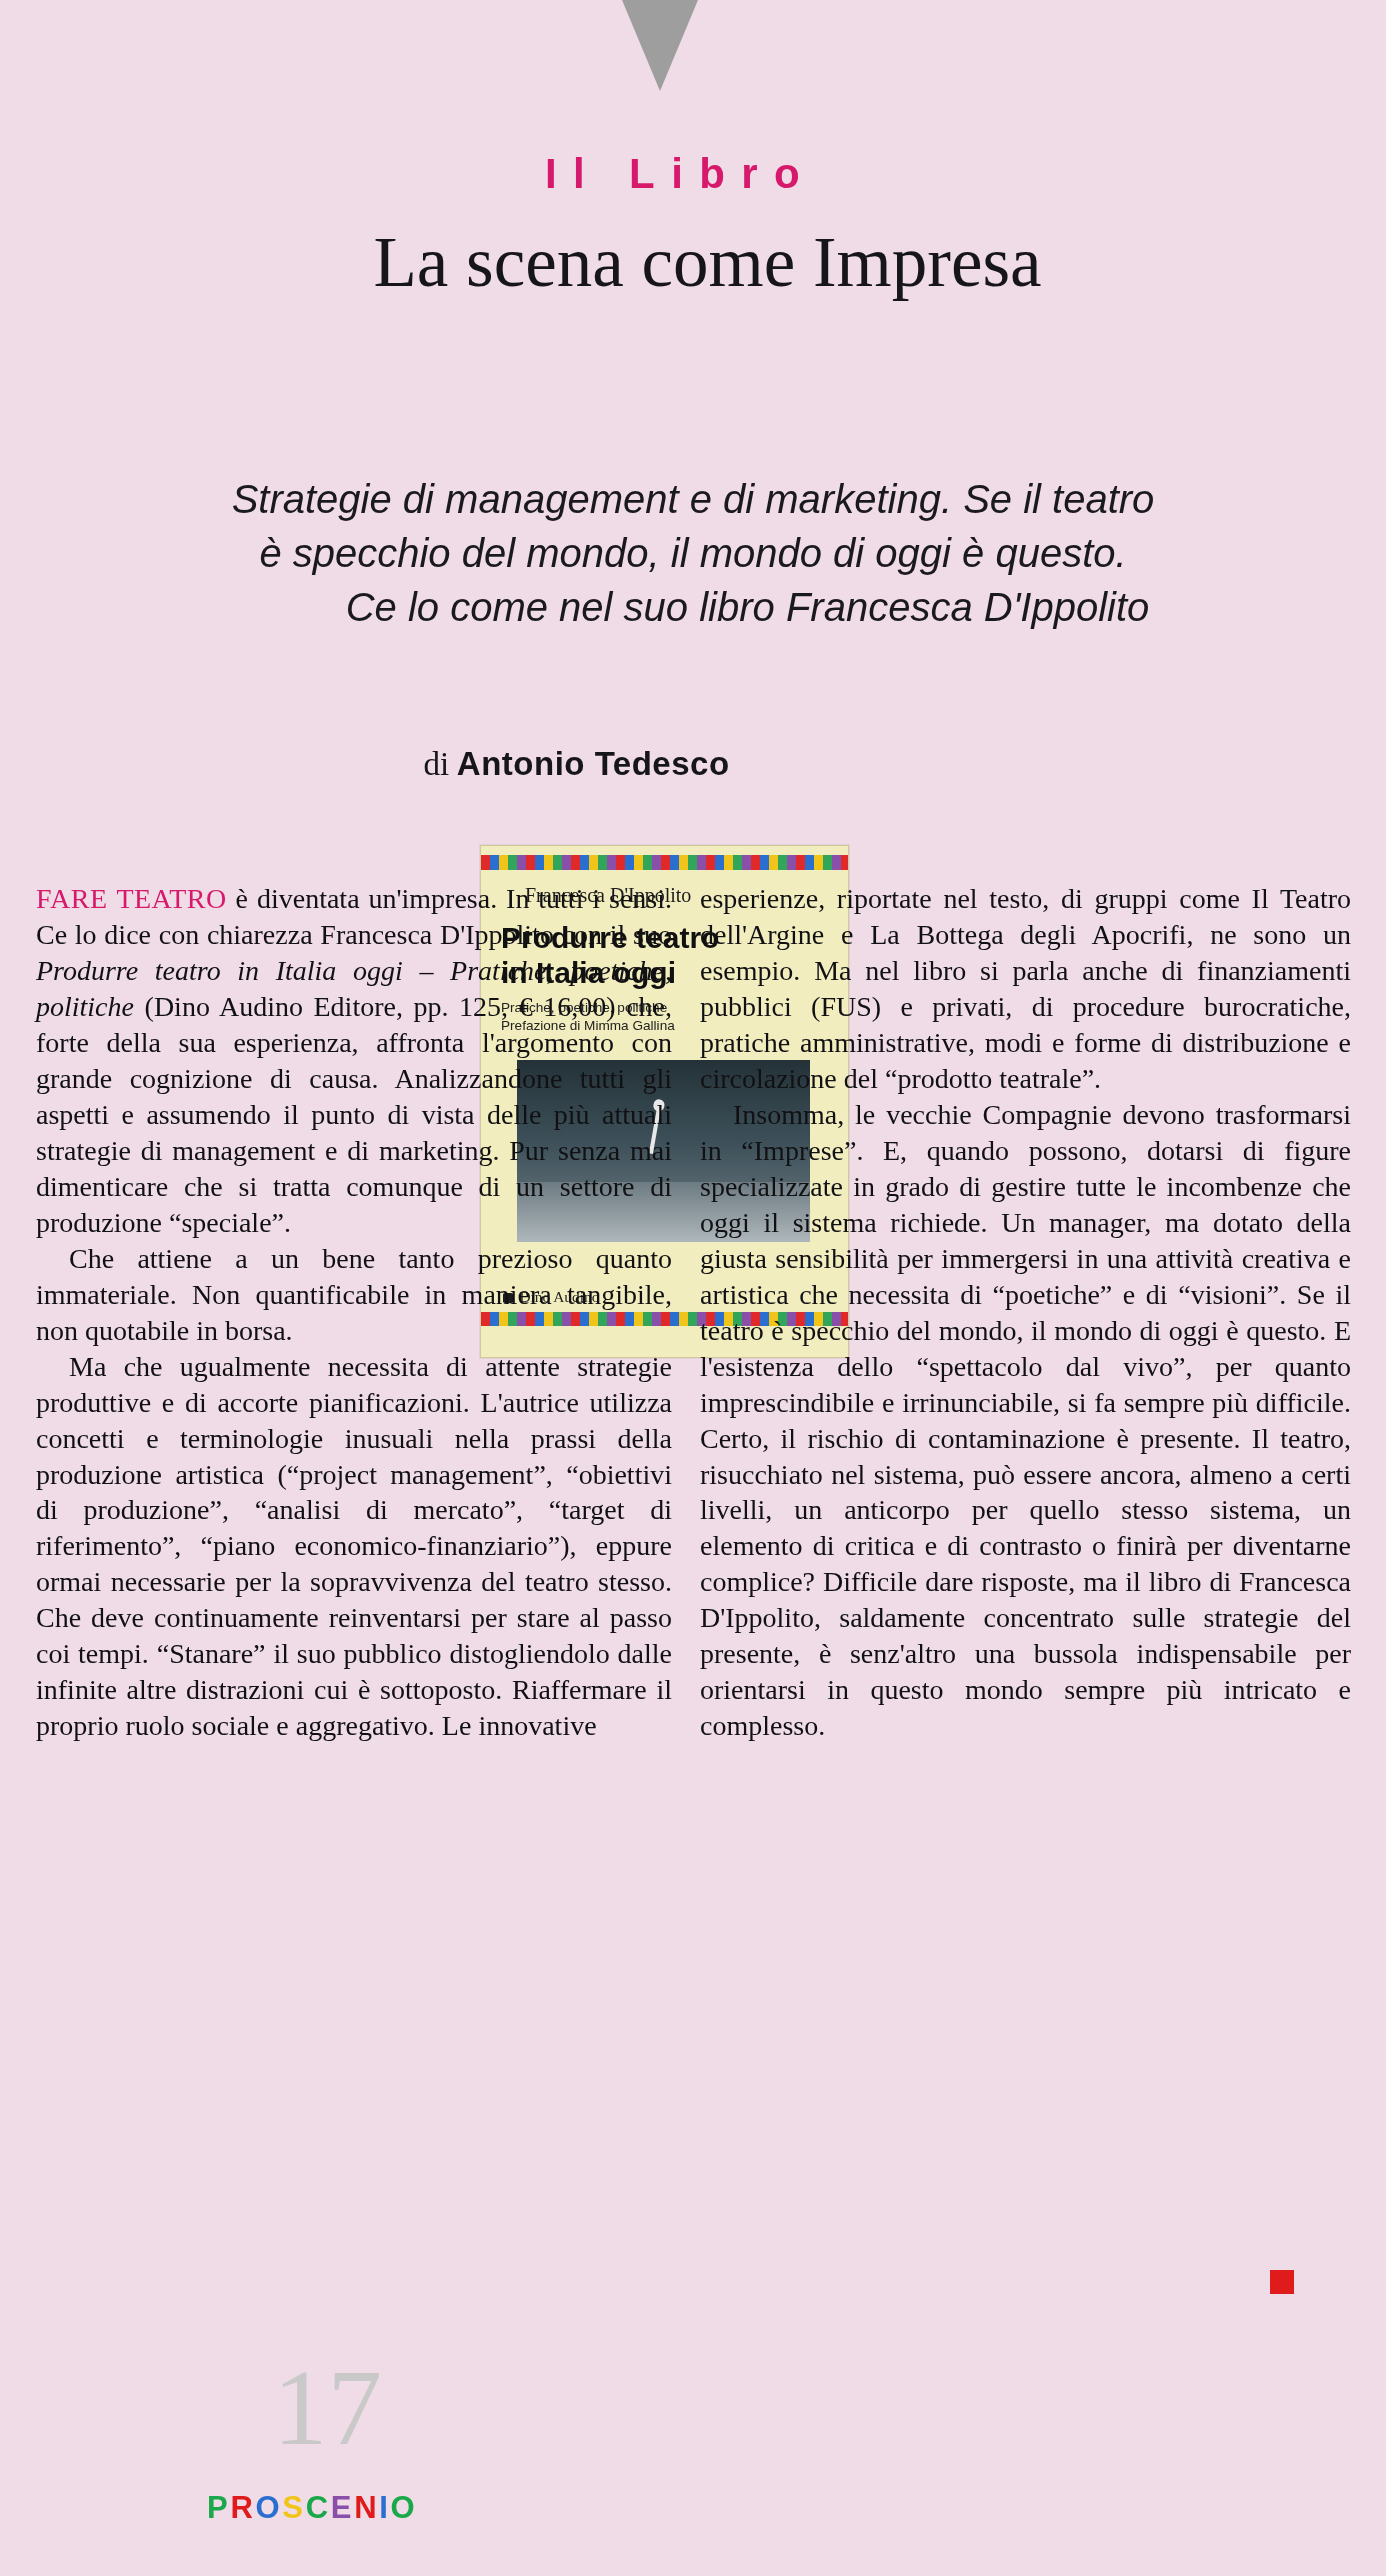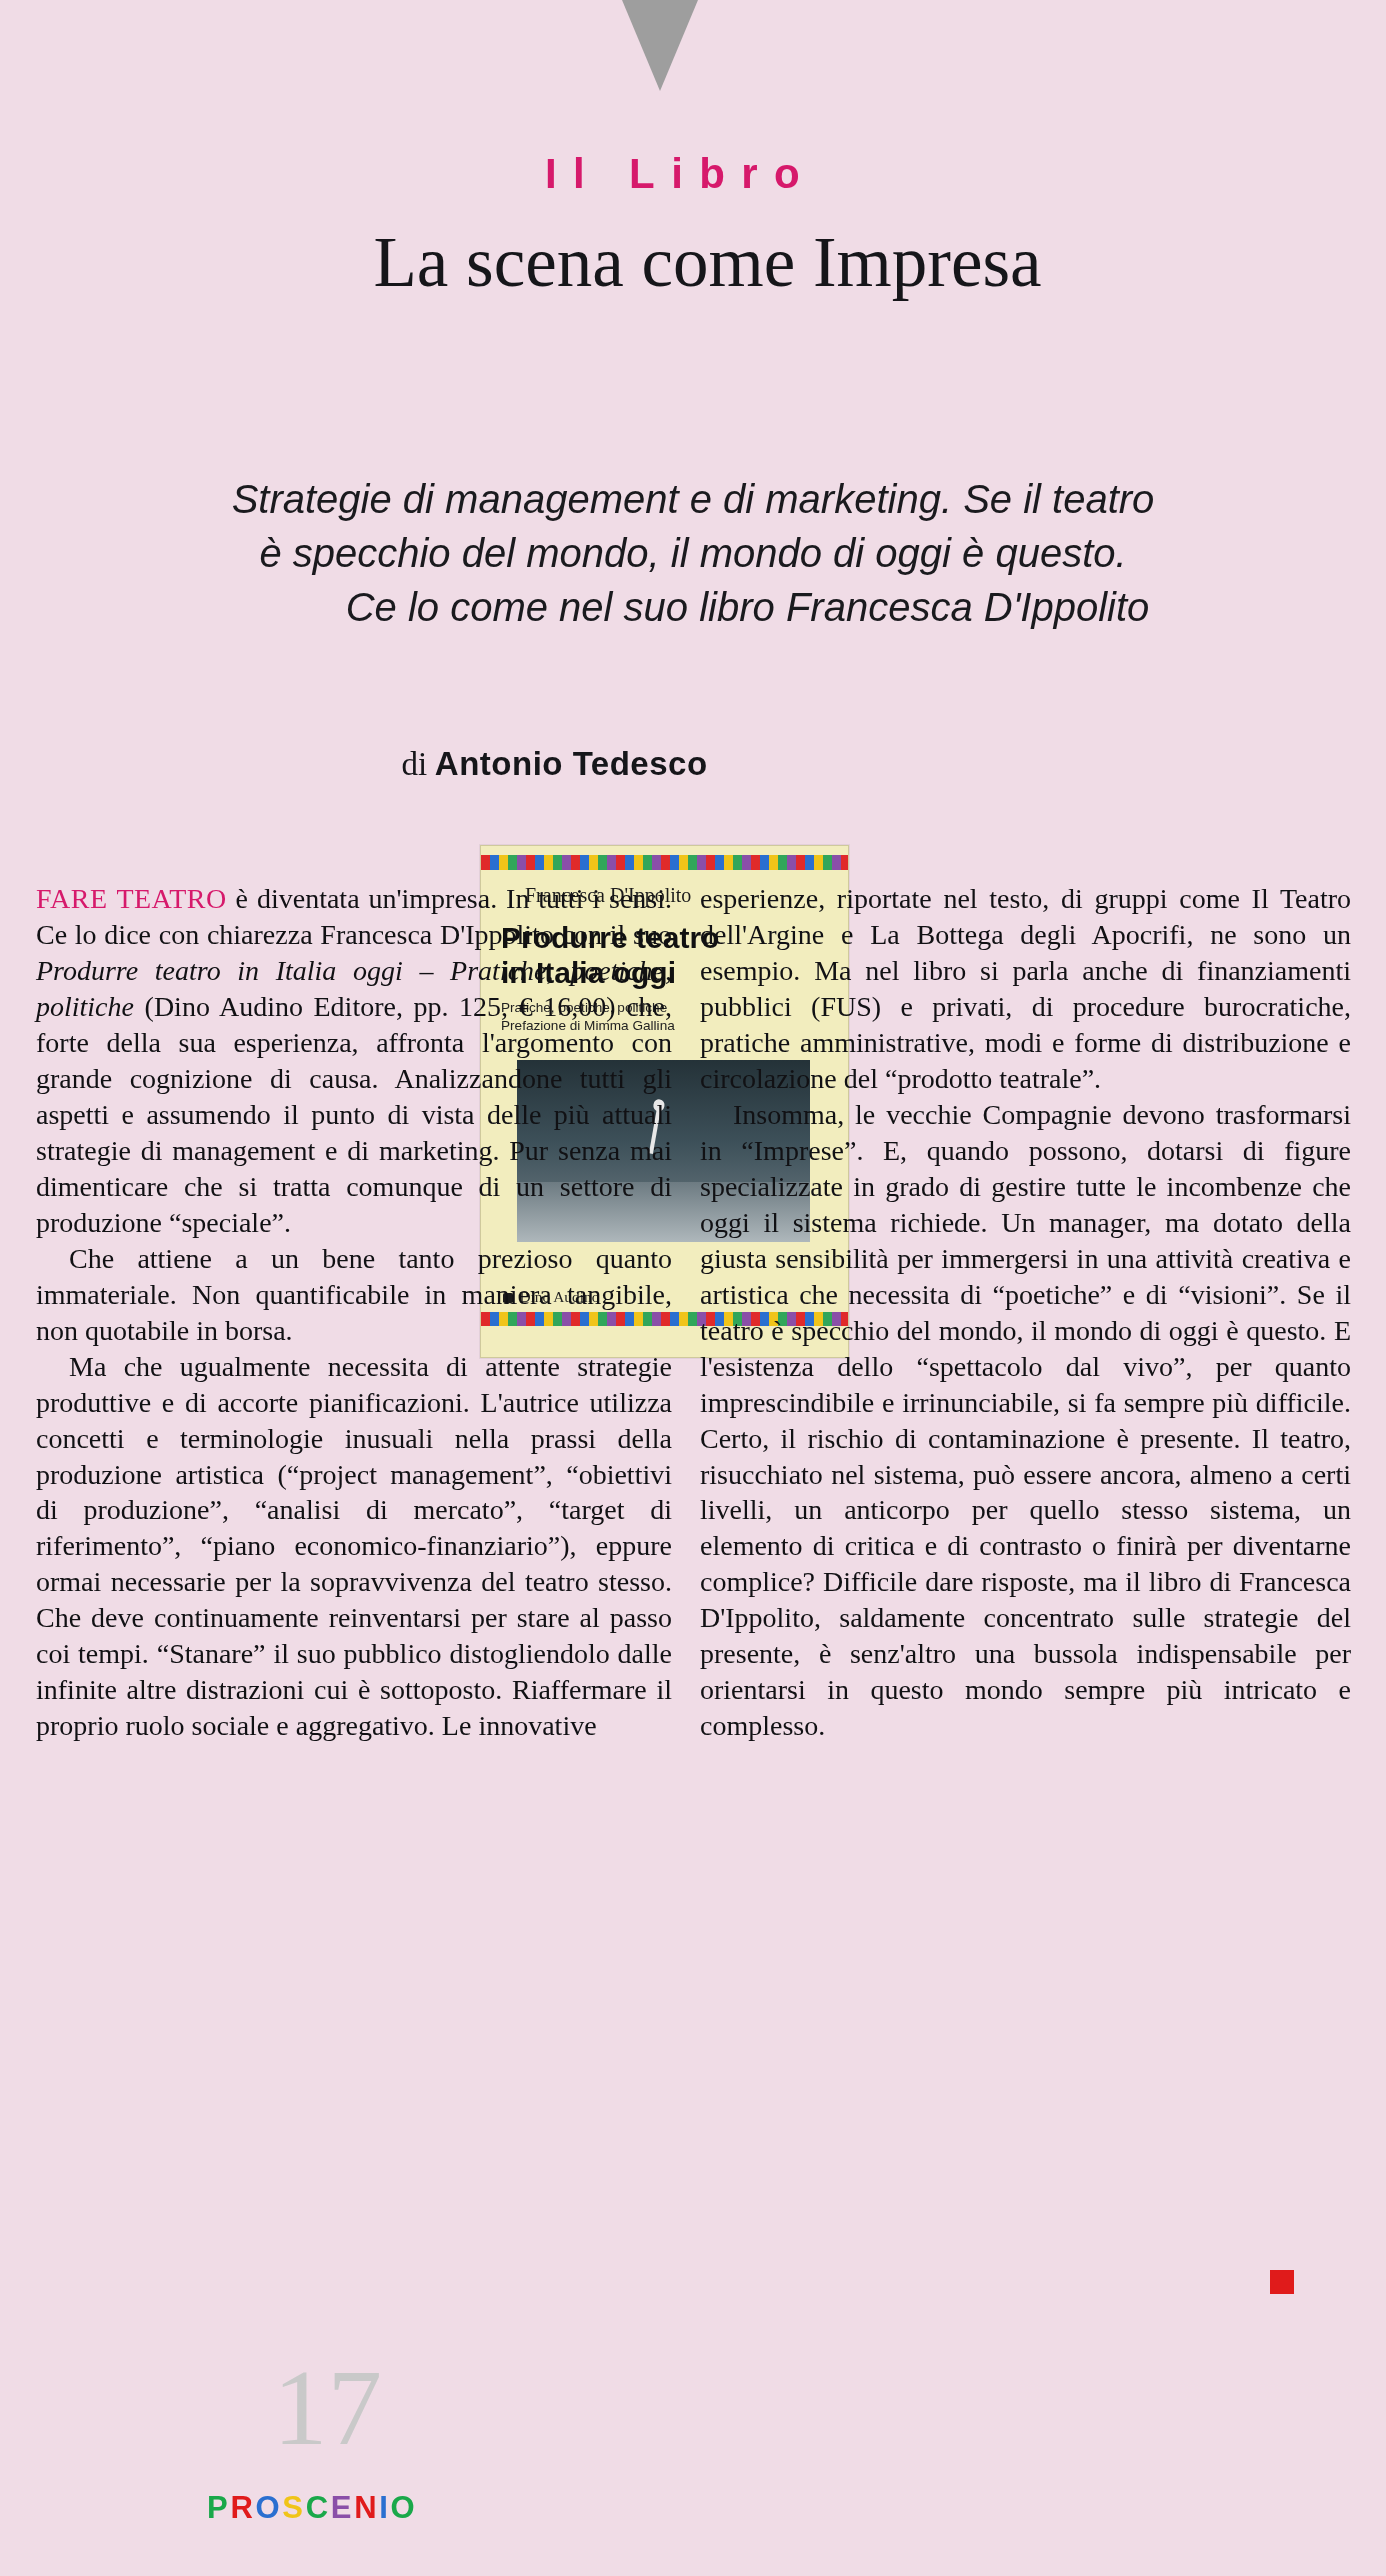--- a/index.html
+++ b/index.html
@@ -76,20 +76,21 @@
   .subhead .s3 { padding-left: 109px; }
   
   .byline {
     position: absolute;
     top: 745px;
     left: 0;
     width: 1109px;
     text-align: center;
     font-size: 31px;
     color: #16161a;
+    padding-left: 22px;
   }
   .byline .di {
     font-family: "Liberation Serif", serif;
     font-size: 33px;
   }
   .byline .author {
     font-family: "Liberation Sans", sans-serif;
     font-weight: bold;
     font-size: 33px;
     letter-spacing: 0.5px;

